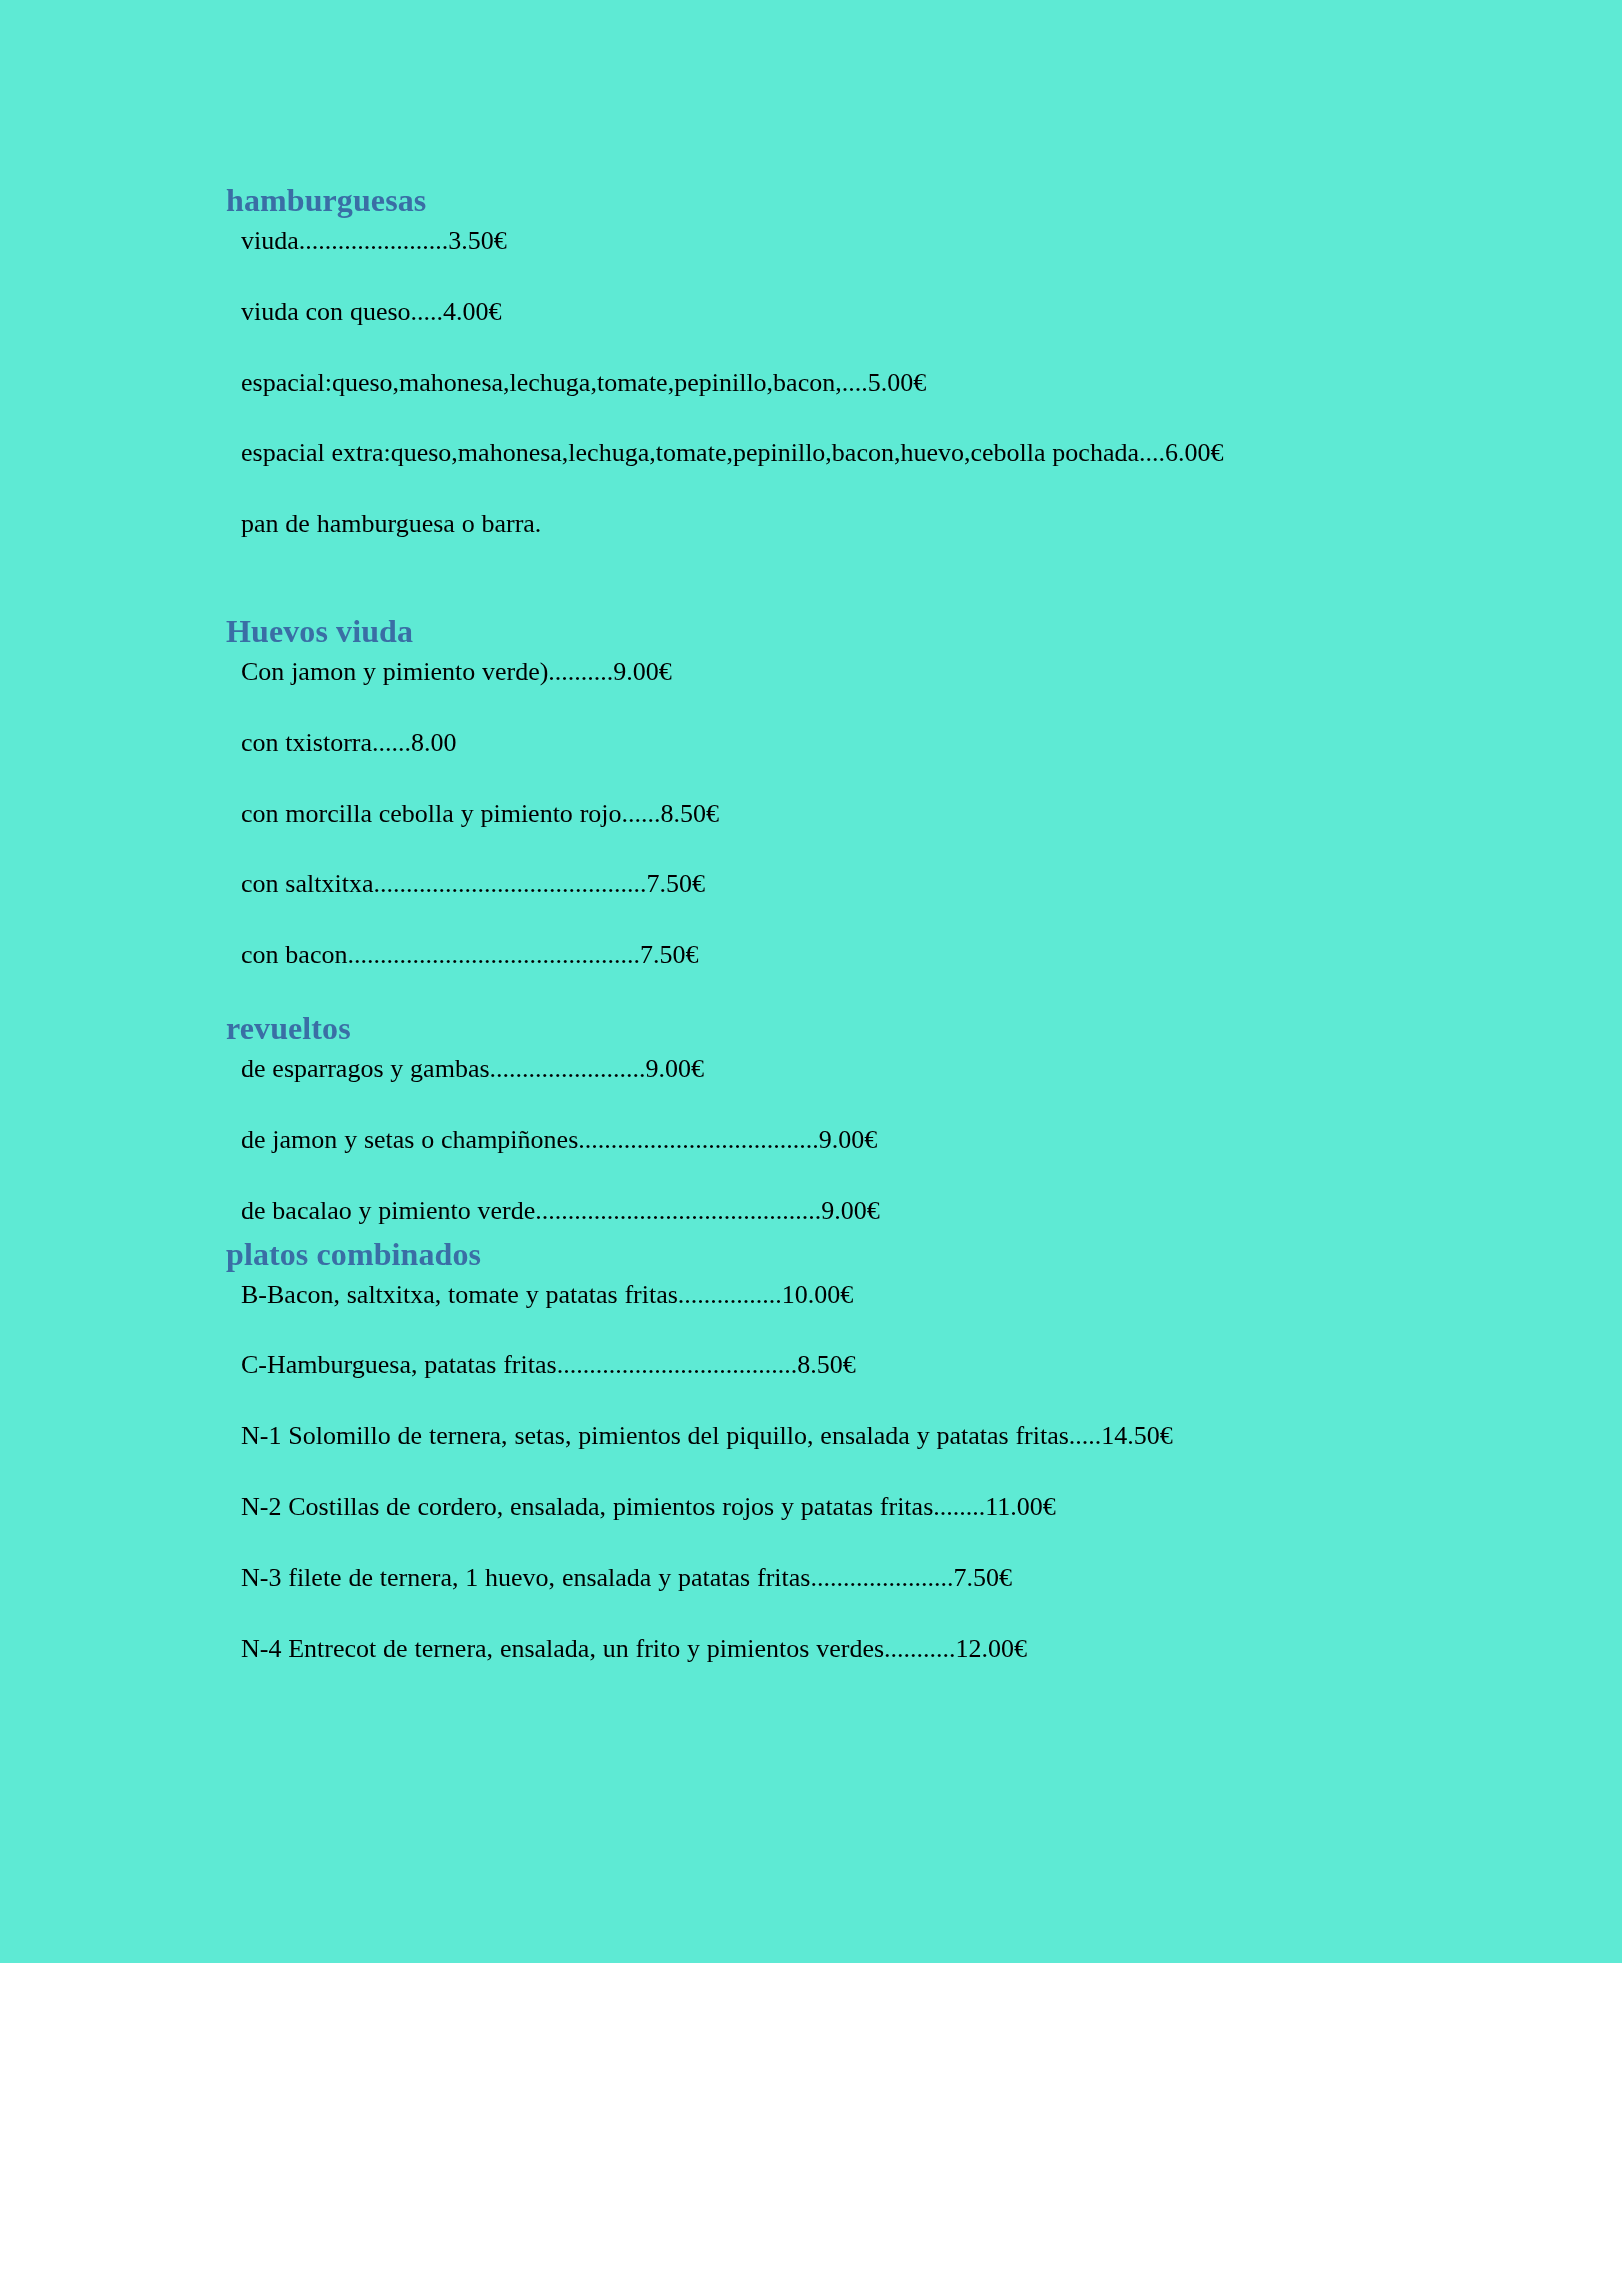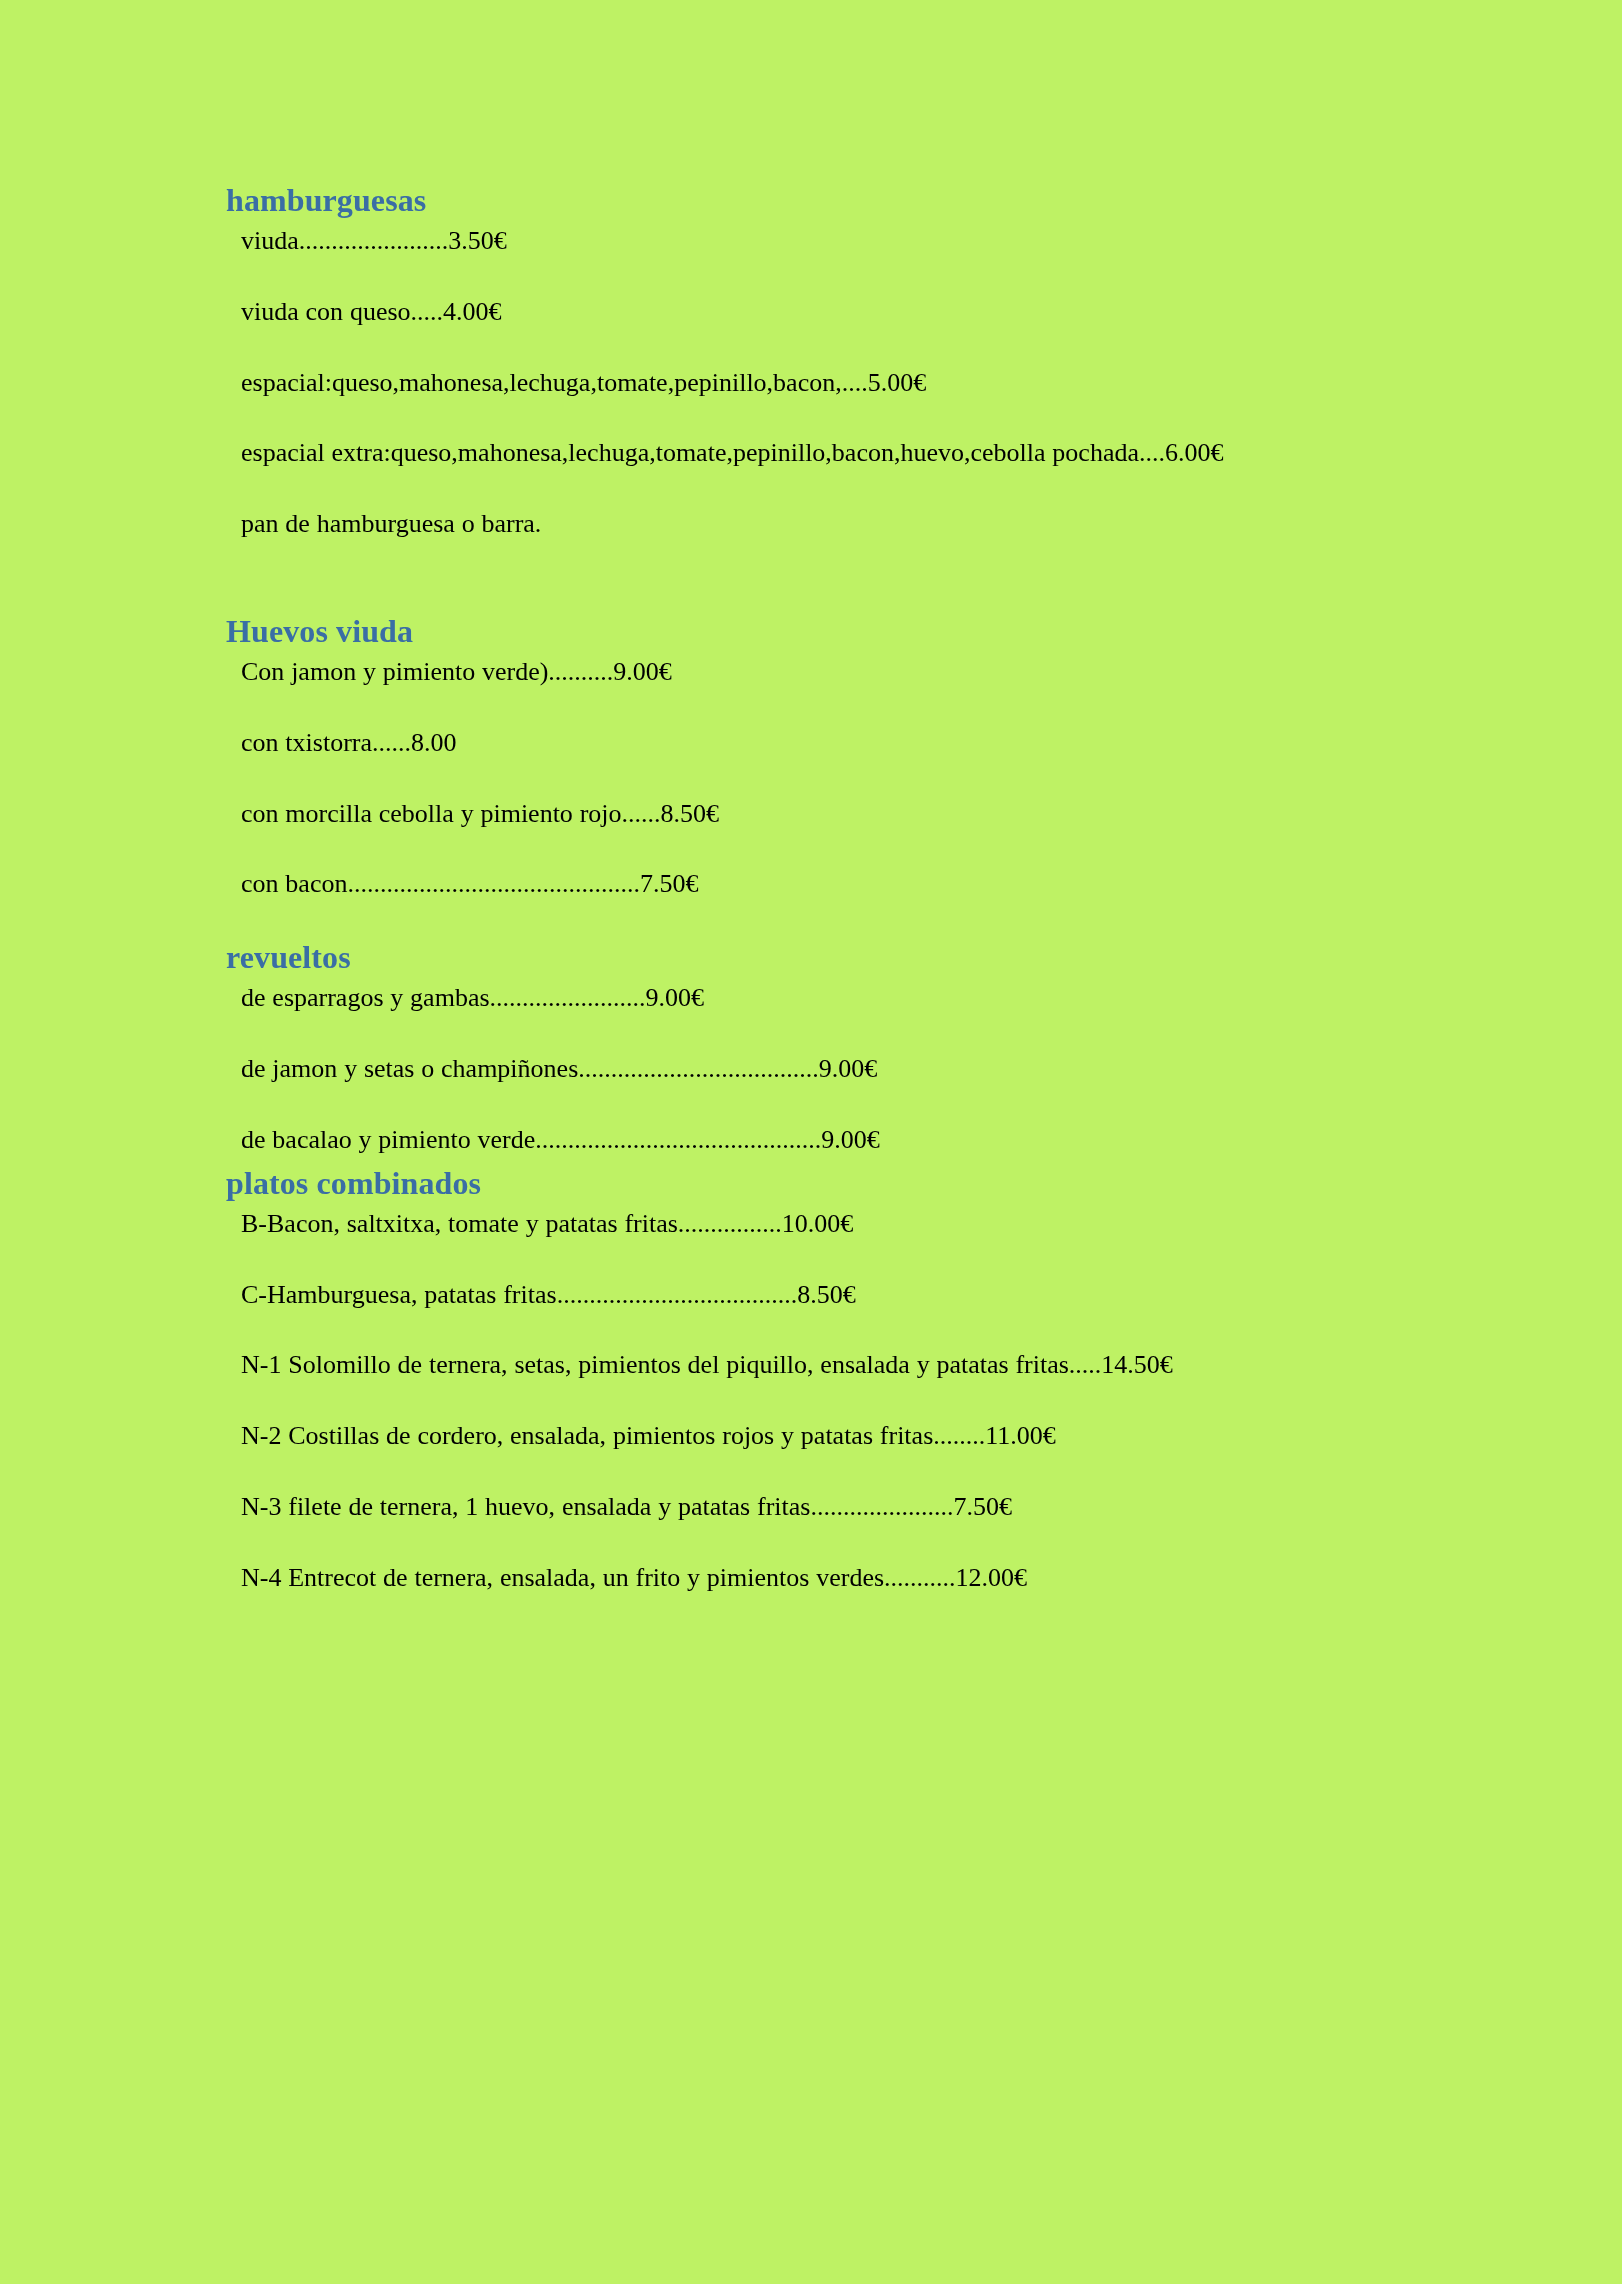--- a/index.html
+++ b/index.html
@@ -4,22 +4,22 @@
 <title>Carta</title>
 <style>
   html, body {
     margin: 0;
     padding: 0;
     background: #ffffff;
   }
   .page {
     position: relative;
     width: 1622px;
-    height: 2284px;
-    background: #bef264;
+    height: 1963px;
+    background: #5eead4;
     box-sizing: border-box;
     padding: 0;
     overflow: hidden;
   }
   .content {
     position: absolute;
     left: 226px;
     top: 183px;
     width: 1178px;
   }
@@ -75,20 +75,21 @@
       <p class="item">pan de hamburguesa o barra.</p>
     </div>
 
     <div class="gap-after-section"></div>
 
     <div class="section">
       <h2 class="section-heading">Huevos viuda</h2>
       <p class="item first-of-section">Con jamon y pimiento verde)..........9.00€</p>
       <p class="item">con txistorra......8.00</p>
       <p class="item">con morcilla cebolla y pimiento rojo......8.50€</p>
+      <p class="item">con saltxitxa..........................................7.50€</p>
       <p class="item">con bacon.............................................7.50€</p>
     </div>
 
     <div class="gap-after-section small"></div>
 
     <div class="section">
       <h2 class="section-heading">revueltos</h2>
       <p class="item">de esparragos y gambas........................9.00€</p>
       <p class="item">de jamon y setas o champiñones.....................................9.00€</p>
       <p class="item">de bacalao y pimiento verde............................................9.00€</p>

